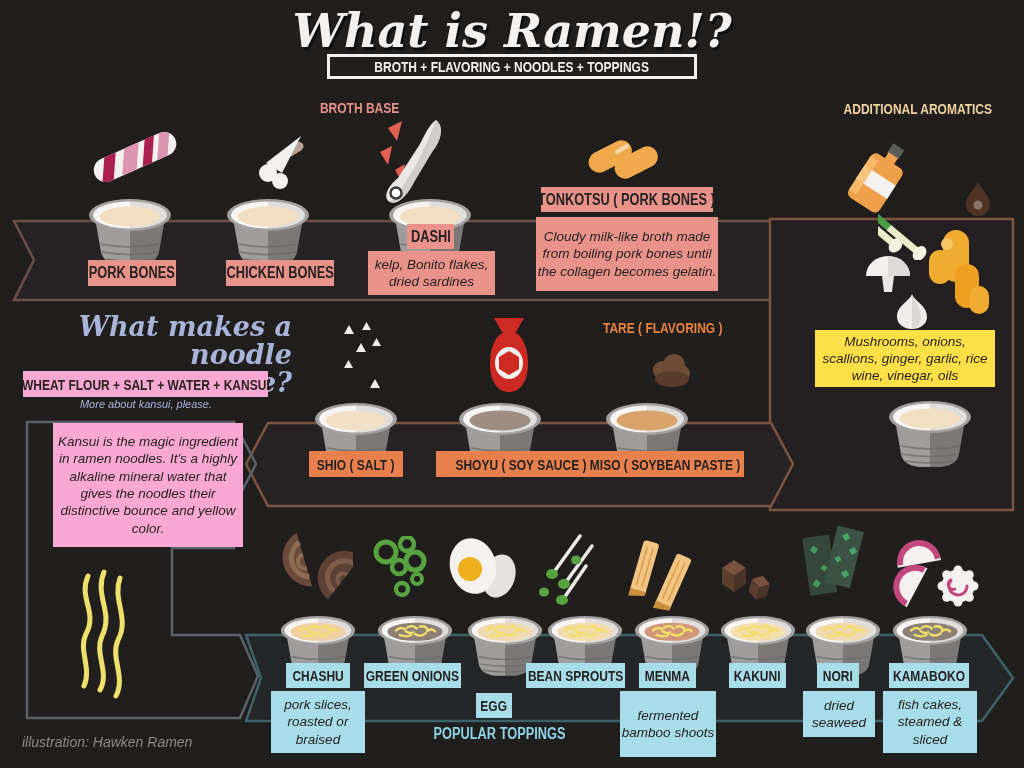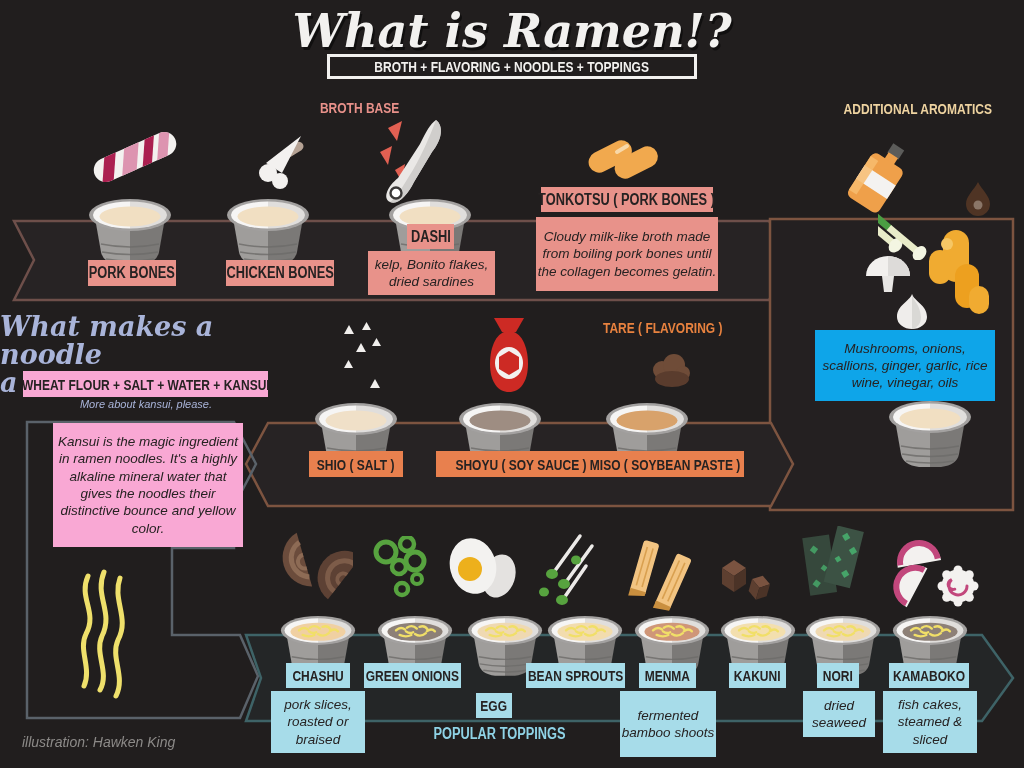--- a/index.html
+++ b/index.html
@@ -15,21 +15,21 @@
   .lab-lav{background:#f9a8d4;color:#262222;font-size:15px;}
   .desc{font-style:italic;color:#262222;font-size:13.5px;line-height:1.28;font-weight:400;}
   .headline{position:absolute;text-align:center;}
   .headline span{font-size:15px;}
   .script{font-family:"DejaVu Serif",serif;font-style:italic;font-weight:700;}
   .title{position:absolute;left:0;right:0;top:4px;text-align:center;font-size:46px;color:#f2f1ef;
          text-shadow:2px 3px 0 rgba(0,0,0,.5);}
   .subtitle-wrap{position:absolute;left:0;right:0;top:54px;display:flex;justify-content:center;}
   .subtitle{border:3px solid #f2f1ef;color:#f2f1ef;padding:1px 10px;font-size:15px;
             display:flex;align-items:center;}
-  .noodle-head{position:absolute;left:0;width:292px;top:313px;text-align:left;color:#a9b4d9;
+  .noodle-head{position:absolute;left:0;width:292px;top:313px;text-align:right;color:#a9b4d9;
                font-size:27px;line-height:1.03;}
   .prompt{position:absolute;left:24px;width:244px;top:398px;text-align:center;color:#a9b4d9;
           font-size:11px;font-style:italic;font-weight:400;}
   .credit{position:absolute;left:22px;top:734px;color:#8c8a88;font-size:14px;font-style:italic;}
   .sec-pink{color:#e8918a;} .sec-tan{color:#eed3a0;} .sec-orange{color:#e8823f;} .sec-blue{color:#8fd3e6;}
   .bowl{position:absolute;}
 </style>
 </head>
 <body>
 
@@ -565,21 +565,21 @@
   <div class="box lab-pink desc" style="left:368px;top:251px;width:127px;height:44px">
       <span>kelp, Bonito flakes, dried sardines</span>
     </div>
   <div class="box lab-pink" style="left:541px;top:187px;width:172px;height:25px">
       <span class="cond">TONKOTSU ( PORK BONES )</span>
     </div>
   <div class="box lab-pink desc" style="left:536px;top:217px;width:182px;height:74px">
       <span>Cloudy milk-like broth made from boiling pork bones until the collagen becomes gelatin.</span>
     </div>
 
-  <div class="box desc" style="left:815px;top:330px;width:180px;height:71px;background:#0ea5e9">
+  <div class="box desc" style="left:815px;top:330px;width:180px;height:57px;background:#fde047">
       <span>Mushrooms, onions, scallions, ginger, garlic, rice wine, vinegar, oils</span>
     </div>
 
   <div class="noodle-head script">
     <div>What makes a noodle</div>
     <div>a Ramen noodle?</div>
   </div>
   <div class="box lab-lav" style="left:23px;top:371px;width:245px;height:26px">
       <span class="cond">WHEAT FLOUR + SALT + WATER + KANSUI</span>
     </div>
@@ -629,15 +629,15 @@
   <div class="box lab-blue desc" style="left:620px;top:691px;width:96px;height:66px">
       <span>fermented bamboo shoots</span>
     </div>
   <div class="box lab-blue desc" style="left:803px;top:691px;width:72px;height:46px">
       <span>dried seaweed</span>
     </div>
   <div class="box lab-blue desc" style="left:883px;top:691px;width:94px;height:62px">
       <span>fish cakes, steamed &amp; sliced</span>
     </div>
 
-  <div class="credit">illustration: Hawken King</div>
+  <div class="credit">illustration: Hawken Ramen</div>
 
 </div>
 
 </body></html>

